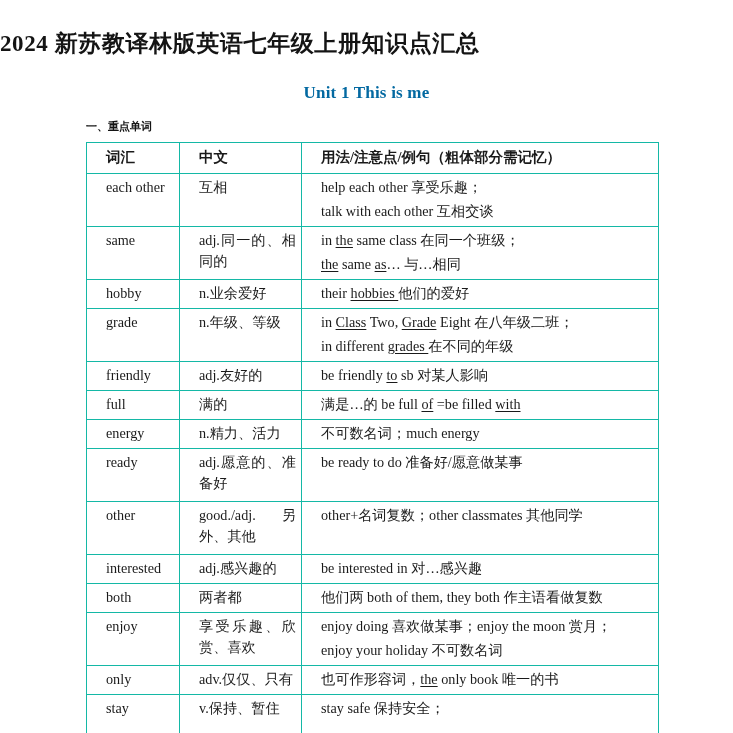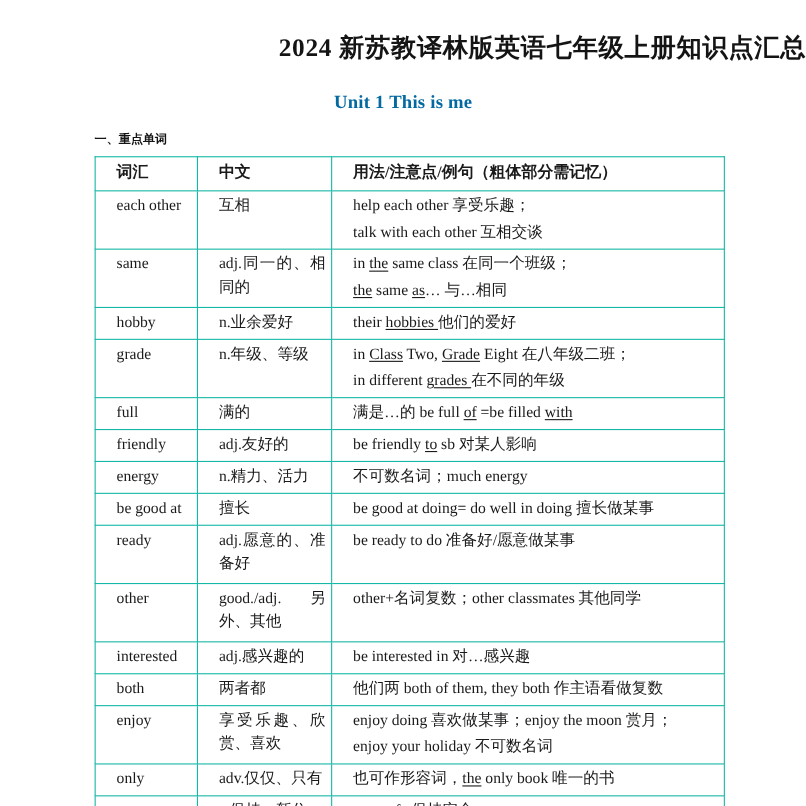--- a/index.html
+++ b/index.html
@@ -20,21 +20,21 @@
     width: 733px;
     height: 733px;
     box-sizing: border-box;
     padding: 0;
   }
 
   
   .doc-title {
     margin: 0;
     padding-top: 28px;
-    text-align: right;
+    text-align: left;
     font-size: 23px;
     font-weight: 700;
     letter-spacing: 0.6px;
     font-family: "Liberation Serif", "DejaVu Serif", serif;
     color: #141414;
   }
   .unit-title {
     margin: 0;
     padding-top: 24px;
     text-align: center;
@@ -165,60 +165,49 @@
             <td>
               <span class="cn-plain">n.年级、等级</span>
             </td>
             <td>
               <span class="cell-line">in <u class="mem">Class</u> Two, <u class="mem">Grade</u> Eight 在八年级二班；</span>
               <span class="cell-line">in different <u class="mem">grades </u>在不同的年级</span>
             </td>
           </tr>
           <tr class="row-short">
             <td>
+              <span class="cell-line">friendly</span>
+            </td>
+            <td>
+              <span class="cn-plain">adj.友好的</span>
+            </td>
+            <td>
+              <span class="cell-line">be friendly <u class="mem">to</u> sb 对某人影响</span>
+            </td>
+          </tr>
+          <tr class="row-short">
+            <td>
               <span class="cell-line">full</span>
             </td>
             <td>
               <span class="cn-plain">满的</span>
             </td>
             <td>
               <span class="cell-line">满是…的  be full <u class="mem">of</u> =be filled <u class="mem">with</u></span>
             </td>
           </tr>
           <tr class="row-short">
             <td>
-              <span class="cell-line">friendly</span>
-            </td>
-            <td>
-              <span class="cn-plain">adj.友好的</span>
-            </td>
-            <td>
-              <span class="cell-line">be friendly <u class="mem">to</u> sb 对某人影响</span>
-            </td>
-          </tr>
-          <tr class="row-short">
-            <td>
               <span class="cell-line">energy</span>
             </td>
             <td>
               <span class="cn-plain">n.精力、活力</span>
             </td>
             <td>
               <span class="cell-line">不可数名词；much energy</span>
-            </td>
-          </tr>
-          <tr class="row-short">
-            <td>
-              <span class="cell-line">be good at</span>
-            </td>
-            <td>
-              <span class="cn-plain">擅长</span>
-            </td>
-            <td>
-              <span class="cell-line">be good at doing= do well in doing  擅长做某事</span>
             </td>
           </tr>
           <tr class="row-tall">
             <td>
               <span class="cell-line">ready</span>
             </td>
             <td>
               <span class="cn-just">adj.愿意的、准</span>
               <span class="cn-plain">备好</span>
             </td>

